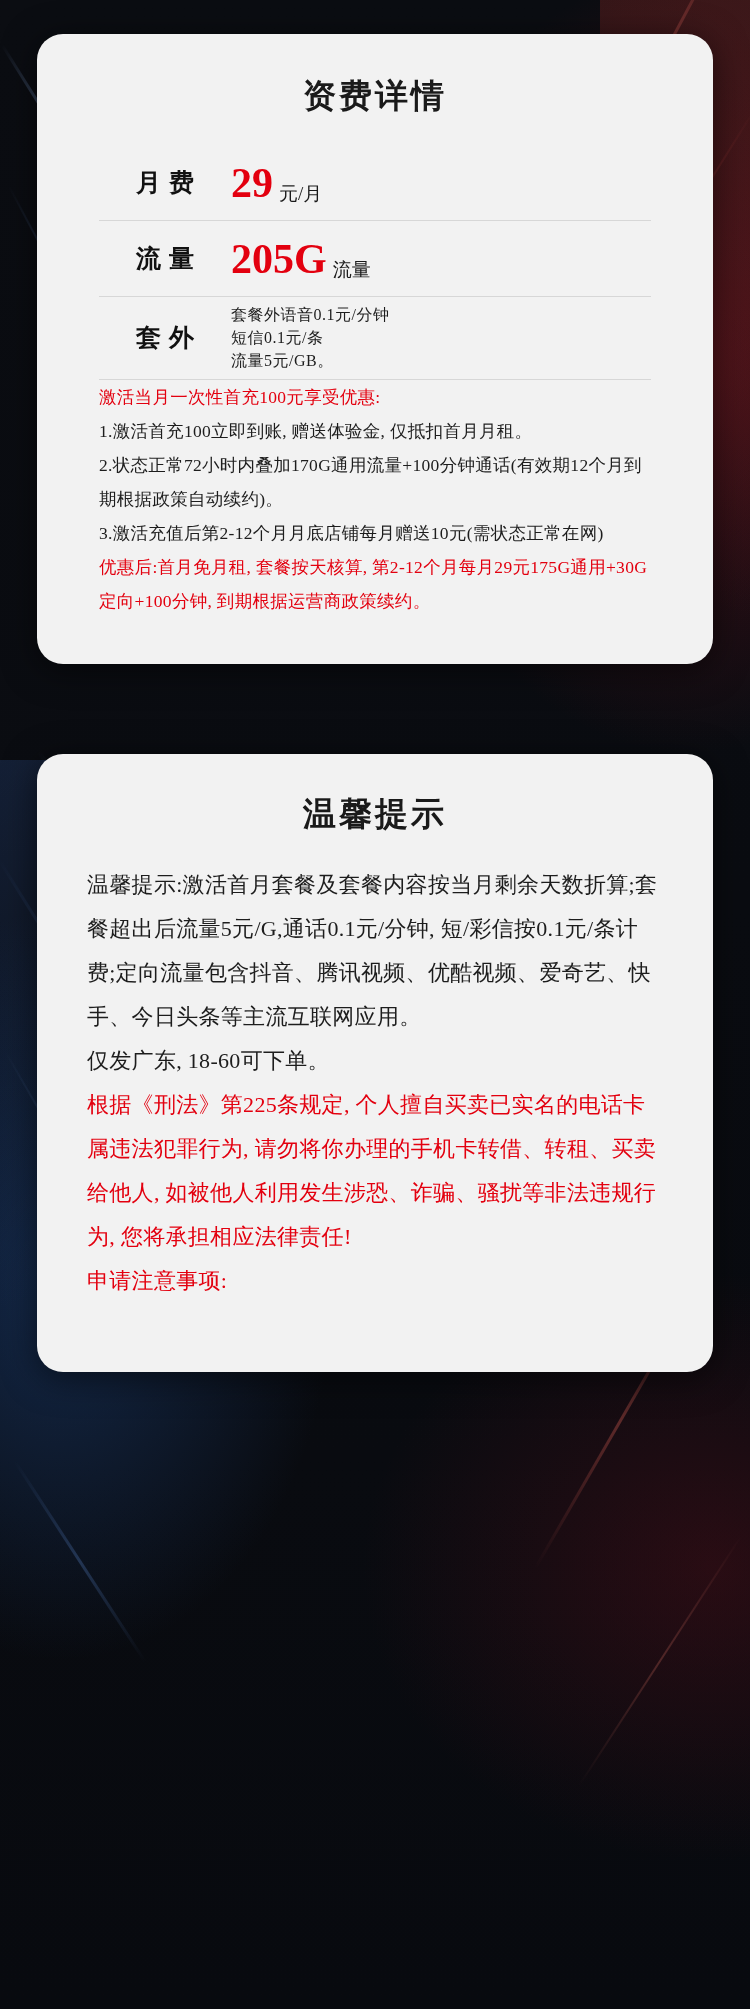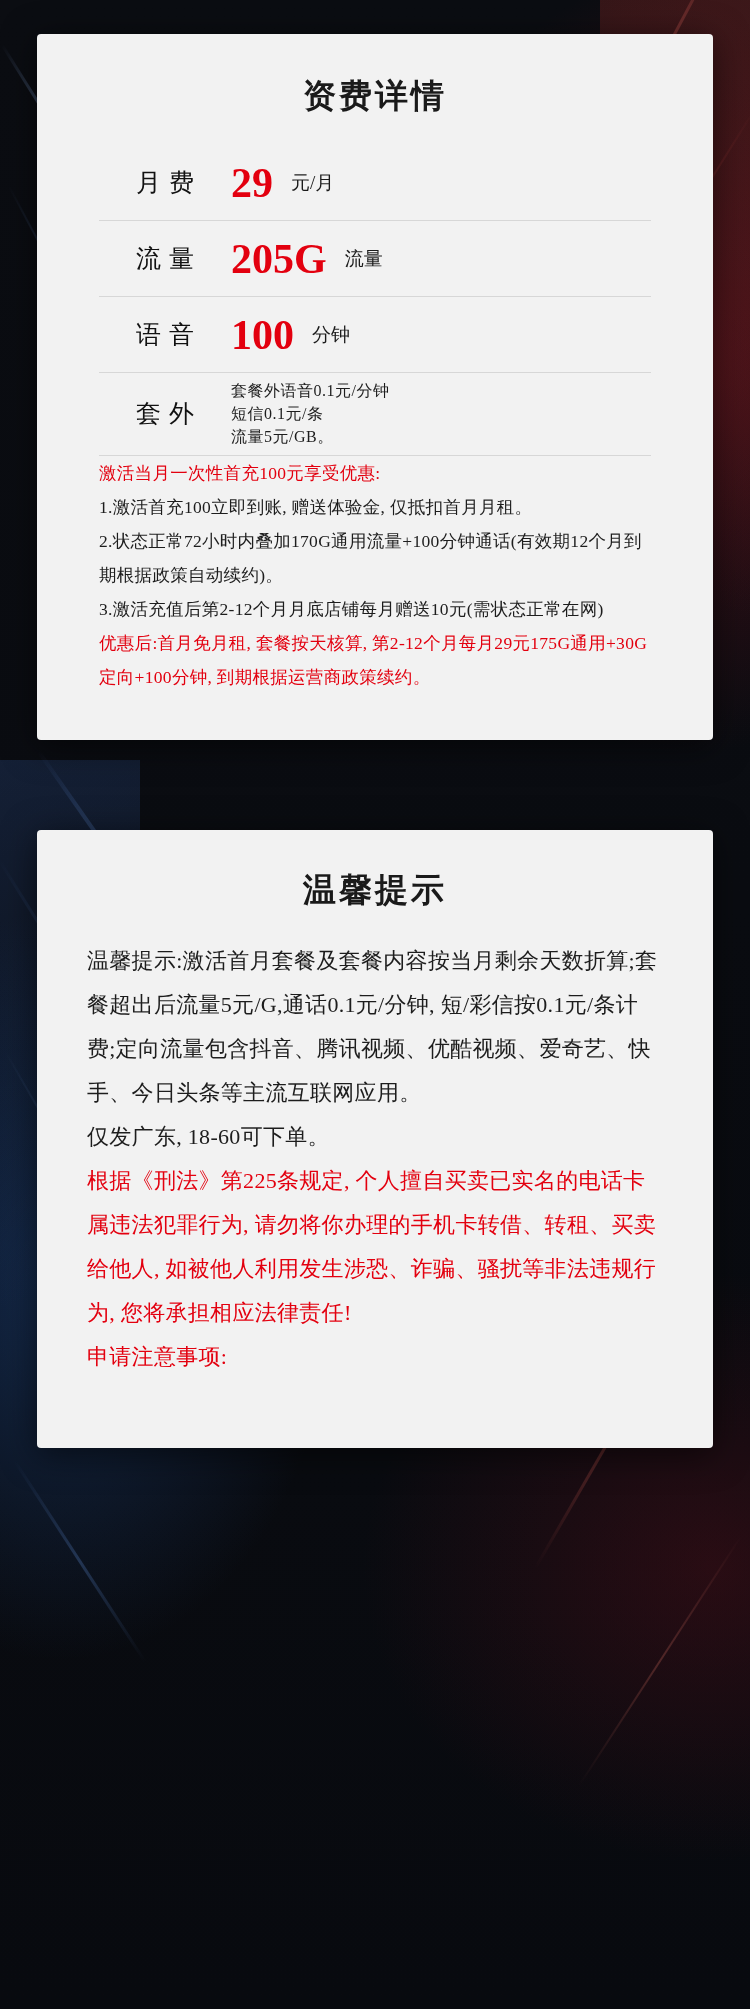--- a/index.html
+++ b/index.html
@@ -42,21 +42,21 @@
   .s8 { right: -40px; top: 1420px; width: 340px; height: 3px; background: linear-gradient(90deg, rgba(255,255,255,0), rgba(255,110,95,.4), rgba(255,255,255,0)); transform: rotate(-60deg); }
   .s9 { right: -60px; top: 1660px; width: 300px; height: 2px; background: linear-gradient(90deg, rgba(255,255,255,0), rgba(255,130,110,.3), rgba(255,255,255,0)); transform: rotate(-57deg); }
   .s10 { left: -40px; top: 1560px; width: 240px; height: 3px; background: linear-gradient(90deg, rgba(255,255,255,0), rgba(100,150,230,.35), rgba(255,255,255,0)); transform: rotate(57deg); }
   .glow-r { position:absolute; right:0; top:0; width:150px; height:900px; background: linear-gradient(200deg, rgba(220,60,50,.22), rgba(0,0,0,0) 65%); }
   .glow-l { position:absolute; left:0; top:760px; width:140px; height:800px; background: linear-gradient(160deg, rgba(60,110,200,.20), rgba(0,0,0,0) 65%); }
 
   
   .card {
     position: relative;
     background: #f2f2f2;
-    border-radius: 4px;
+    border-radius: 26px;
     margin: 0 37px;
     box-shadow: 0 6px 34px rgba(0,0,0,.55);
   }
   #card-rates { margin-top: 34px; padding: 40px 40px 46px; }
   #card-tips  { margin-top: 90px; padding: 38px 36px 69px; }
 
   .card-title {
     text-align: center;
     font-size: 33px;
     font-weight: bold;
@@ -78,34 +78,34 @@
   .rate-row:last-child { border-bottom: 1px solid #d7d7d7; }
   .rate-label {
     width: 132px;
     flex: 0 0 132px;
     text-align: center;
     font-size: 25px;
     color: #111;
     letter-spacing: 8px;
     text-indent: 8px;
     font-family: "Liberation Serif", "DejaVu Serif", serif;
-    font-weight: 400;
-  }
-  .rate-value { flex: 1; display: flex; align-items: center; }
+    font-weight: 700;
+  }
+  .rate-value { flex: 1; display: flex; align-items: flex-end; }
   .big-num {
     color: #e3000f;
     font-weight: bold;
     font-size: 42px;
     letter-spacing: 0;
     font-family: "Liberation Serif", "DejaVu Serif", serif;
   }
   .unit {
     color: #1a1a1a;
     font-size: 19px;
-    margin-left: 18px;
+    margin-left: 6px;
     font-family: "Liberation Serif", "DejaVu Serif", serif;
   }
   .extra-lines {
     font-size: 16px;
     line-height: 1.45;
     color: #1d1d1d;
     font-family: "Liberation Serif", "DejaVu Serif", serif;
     letter-spacing: .5px;
   }
 
@@ -169,27 +169,20 @@
     </div>
 
     <div class="rate-row">
       <div class="rate-label">流量</div>
       <div class="rate-value">
         <span class="big-num">205G</span>
         <span class="unit">流量</span>
       </div>
     </div>
 
-    <div class="rate-row">
-      <div class="rate-label">语音</div>
-      <div class="rate-value">
-        <span class="big-num">100</span>
-        <span class="unit">分钟</span>
-      </div>
-    </div>
 
     <div class="rate-row">
       <div class="rate-label">套外</div>
       <div class="rate-value">
         <div class="extra-lines">
           <div>套餐外语音0.1元/分钟</div>
           <div>短信0.1元/条</div>
           <div>流量5元/GB。</div>
         </div>
       </div>

